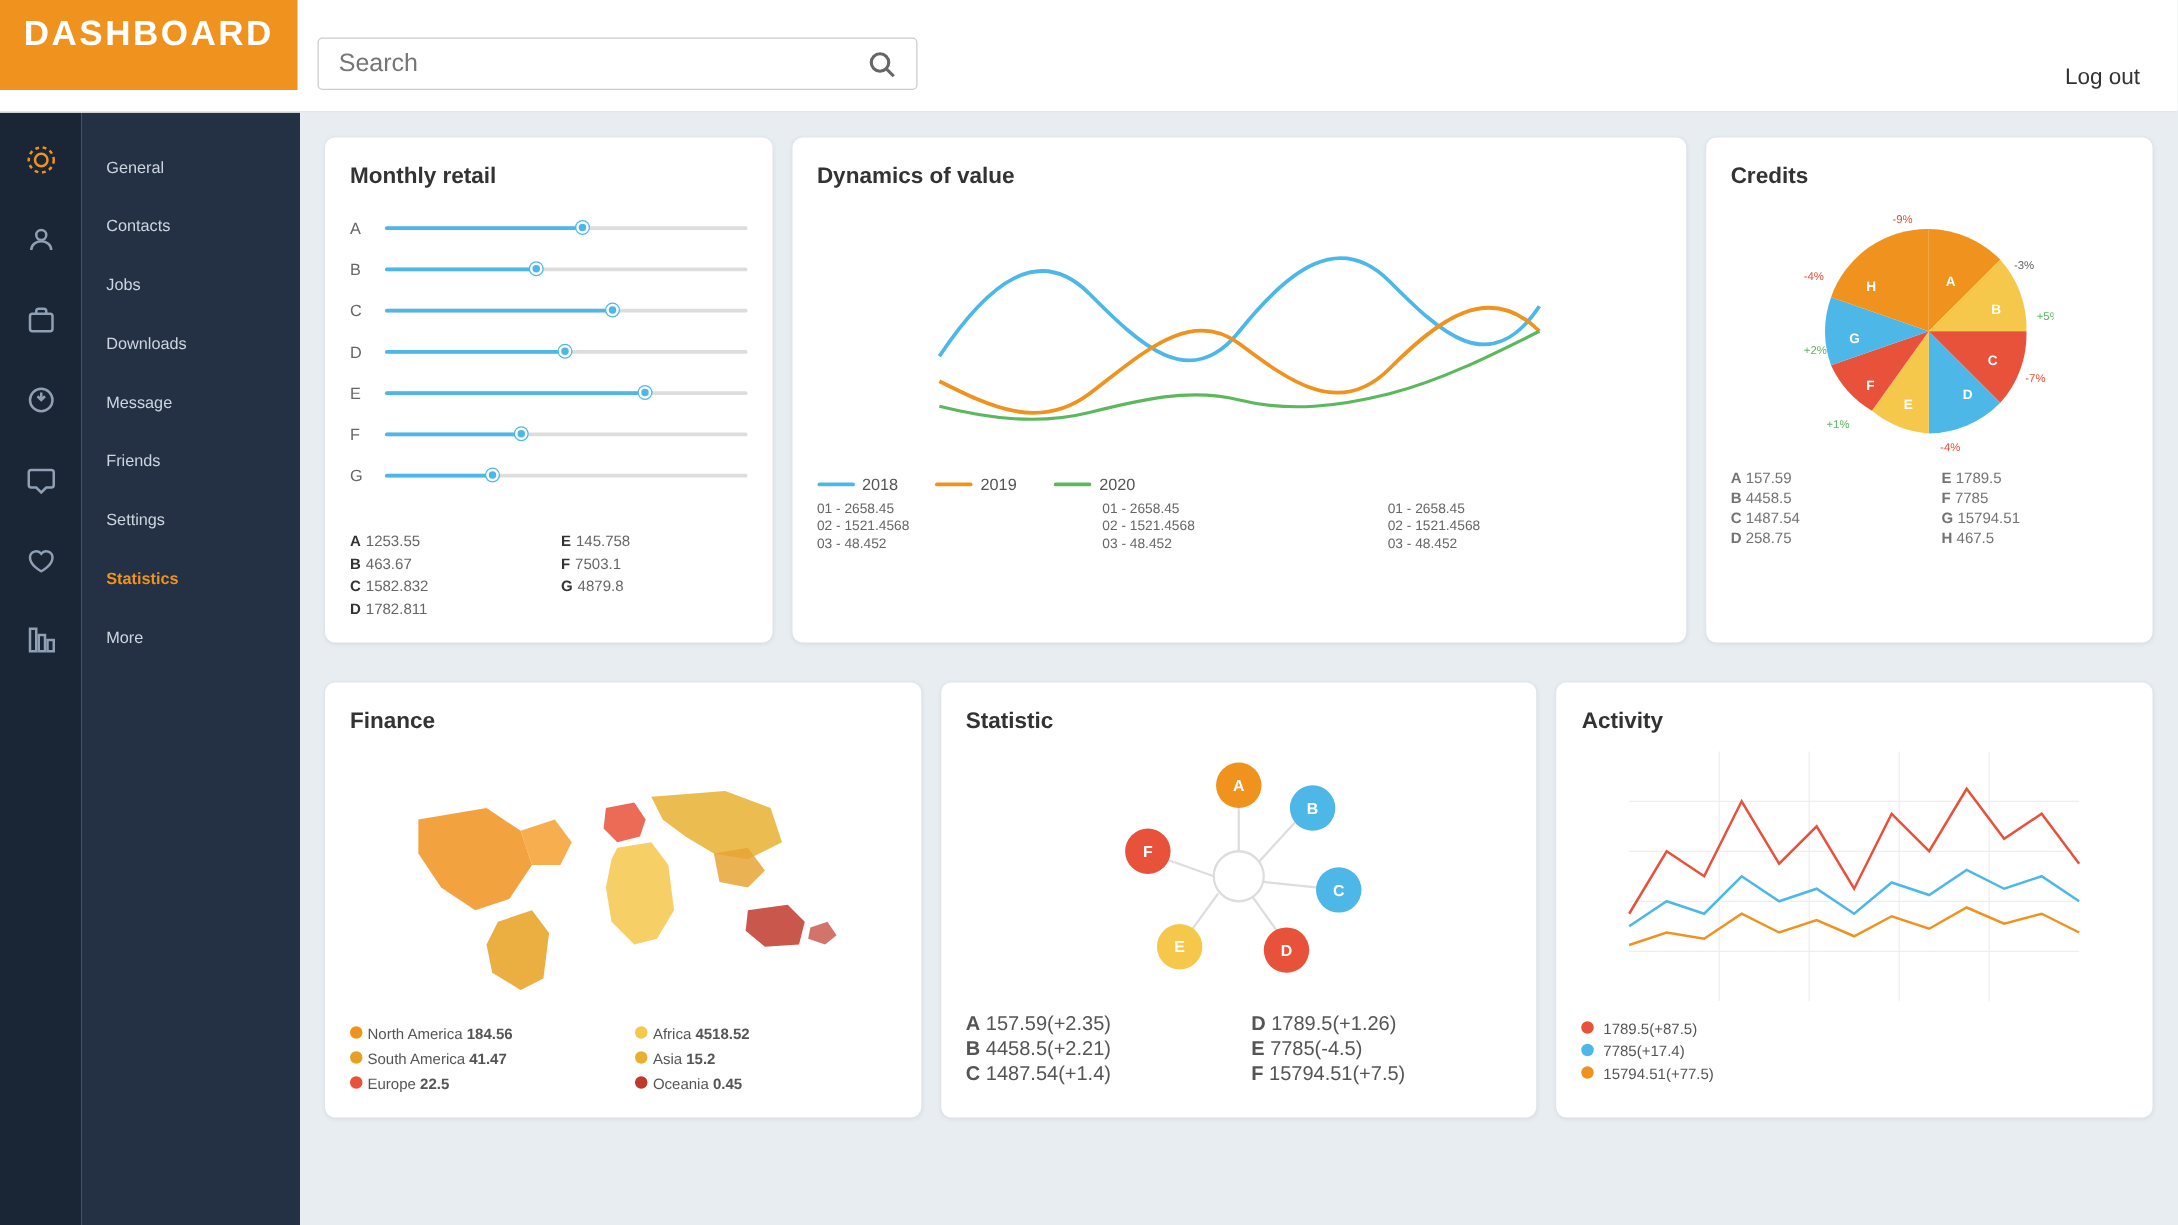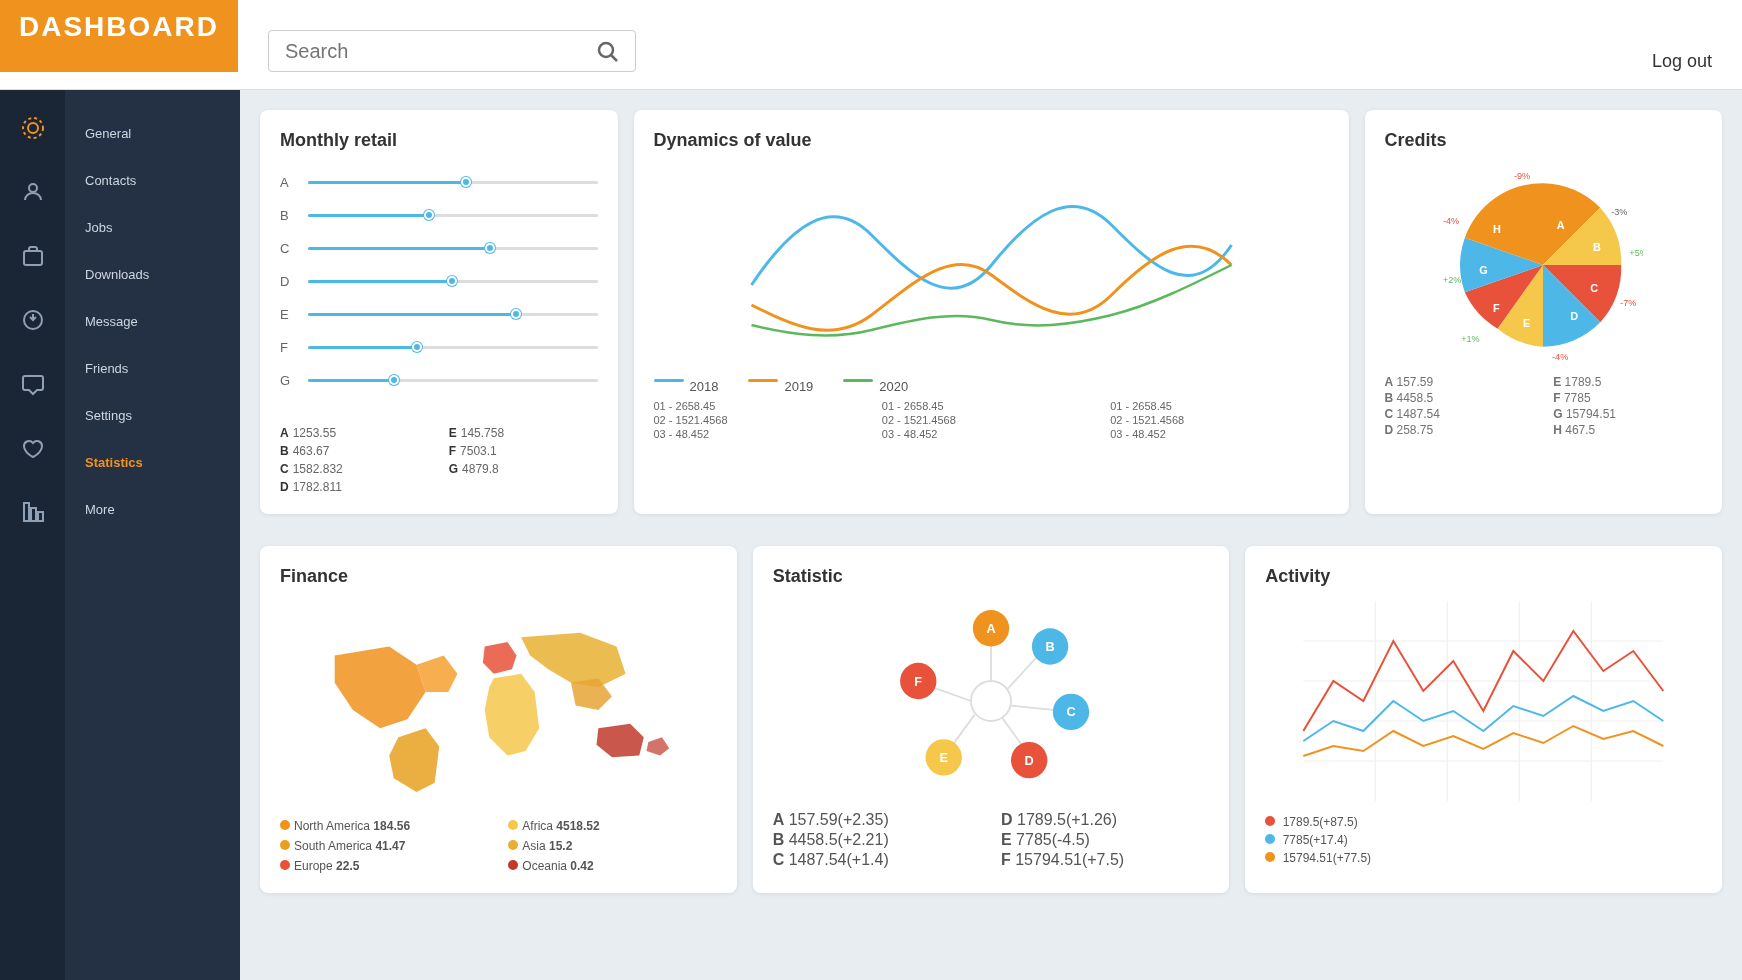--- a/index.html
+++ b/index.html
@@ -21,25 +21,25 @@
       font-size: 28px;
       font-weight: 900;
       letter-spacing: 2px;
       display: flex; align-items: center; justify-content: center;
       height: 90px;
       margin-left: -30px;
       flex-shrink: 0;
     }
     .header-search {
       display: flex; align-items: center;
-      margin-left: 30px;
+      margin-left: 16px;
       border: 1.5px solid #ccc;
       border-radius: 4px;
       padding: 8px 16px;
-      width: 368px;
+      width: 480px;
       background: #fff;
     }
     .header-search input {
       border: none; outline: none;
       font-size: 20px; color: #999;
       width: 100%;
       background: transparent;
     }
     .search-icon-svg { color: #666; margin-left: 8px; flex-shrink: 0; }
     .header-right {
@@ -164,21 +164,21 @@
     }
     .retail-stat-item { display: flex; gap: 4px; }
     .retail-stat-key { color: #333; font-weight: 600; }
 
     
     .dynamics-chart { position: relative; }
     .dynamics-legend {
       display: flex; gap: 30px; margin-top: 10px;
       font-size: 13px; color: #555;
     }
-    .legend-item { display: flex; align-items: flex-start; gap: 6px; }
+    .legend-item { display: flex; align-items: center; gap: 6px; }
     .legend-line { width: 30px; height: 3px; border-radius: 2px; }
     .dynamics-data {
       font-size: 11px; color: #666;
       display: grid; grid-template-columns: 1fr 1fr 1fr;
       gap: 2px 10px;
       margin-top: 6px;
     }
 
     
     .credits-chart { display: flex; justify-content: center; margin: 10px 0; }
@@ -497,21 +497,21 @@
             <path d="M310,140 L345,135 L360,150 L355,170 L325,172 L308,158 Z" fill="#c0392b" opacity="0.85"></path>
             <path d="M365,155 L380,150 L388,162 L378,170 L363,165 Z" fill="#c0392b" opacity="0.7"></path>
           </svg>
         </div>
         <div class="finance-legend">
           <div><span class="legend-dot" style="background:#f0931e"></span>North America <b>184.56</b></div>
           <div><span class="legend-dot" style="background:#f5c84c"></span>Africa <b>4518.52</b></div>
           <div><span class="legend-dot" style="background:#e8a020"></span>South America <b>41.47</b></div>
           <div><span class="legend-dot" style="background:#e8b030"></span>Asia <b>15.2</b></div>
           <div><span class="legend-dot" style="background:#e8513a"></span>Europe <b>22.5</b></div>
-          <div><span class="legend-dot" style="background:#c0392b"></span>Oceania <b>0.42</b></div>
+          <div><span class="legend-dot" style="background:#c0392b"></span>Oceania <b>0.45</b></div>
         </div>
       </div>
 
       <div class="card">
         <div class="card-title">Statistic</div>
         <div class="statistic-chart">
           <svg viewBox="0 0 280 220" width="280" height="200">
 
             <circle cx="140" cy="110" r="22" fill="#fff" stroke="#ddd" stroke-width="2"></circle>
 

